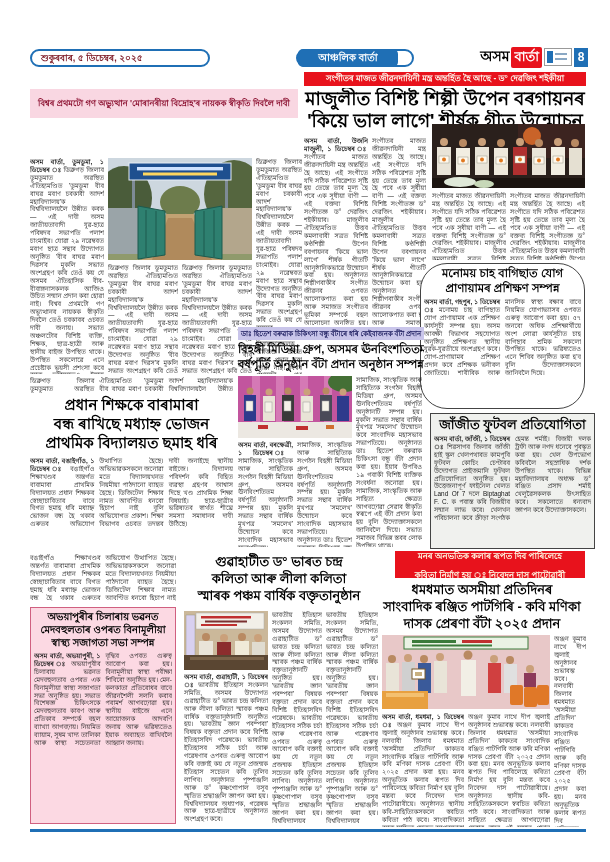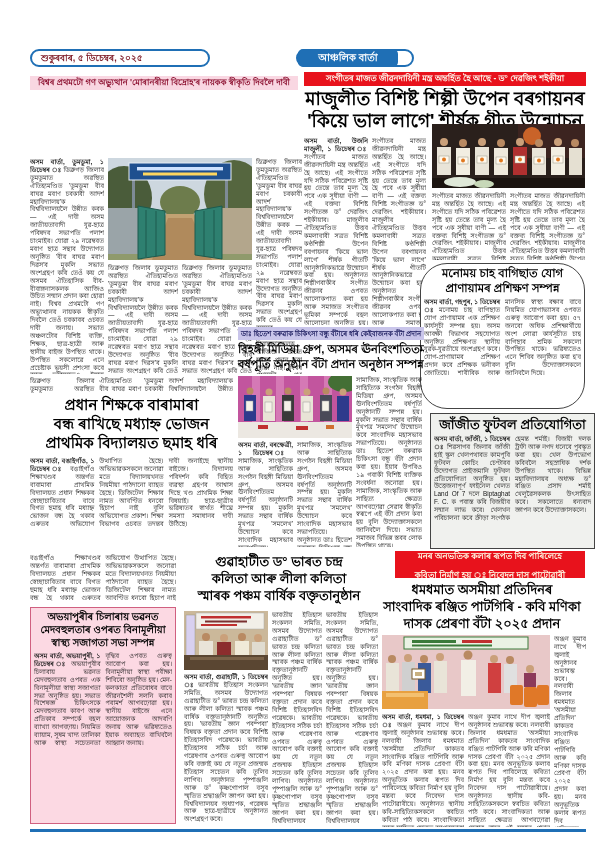--- a/index.html
+++ b/index.html
@@ -54,22 +54,32 @@
 
 <div class="page">
 
   <div class="abs date-pill" style="left:30px;top:49px;width:180px;height:18px;align-items:center;">
     <span>শুকুৰবাৰ, ৫ ডিচেম্বৰ, ২০২৫</span>
   </div>
   <div class="abs section-outline" style="left:296px;top:49px;width:118px;height:18px;"></div>
   <div class="abs section-badge" style="left:298px;top:49px;width:100px;height:18px;">
     <span>আঞ্চলিক বাৰ্তা</span>
   </div>
-
-  <div class="abs kicker pink" style="left:30px;top:76px;width:268px;height:14px;">বিশ্বৰ প্ৰথমটো গণ অভ্যুত্থান 'মোৰানৰীয়া বিদ্ৰোহ'ৰ নায়কক স্বীকৃতি দিবলৈ দাবী</div>
+  <div class="abs masthead" style="left:440px;top:47px;width:148px;height:20px;">
+    <span class="mh-black">অসম</span>
+    <span class="mh-red">বাৰ্তা</span>
+    <span class="mh-logo">
+      <i></i>
+        <s style="top:4px;width:12px;"></s>
+        <s style="top:9px;width:12px;"></s>
+    </span>
+    <span class="pagenum" style="width:14px;height:19px;">8</span>
+  </div>
+
+  <div class="abs kicker pink" style="left:30px;top:89px;width:268px;height:29px;">বিশ্বৰ প্ৰথমটো গণ অভ্যুত্থান 'মোৰানৰীয়া বিদ্ৰোহ'ৰ নায়কক স্বীকৃতি দিবলৈ দাবী</div>
   <div class="abs kicker red" style="left:304px;top:72px;width:282px;height:14px;">সংগীতৰ মাজত জীৱনদায়িনী মন্ত্ৰ অন্তৰ্হিত হৈ আছে - ড° দেৱজিৎ শইকীয়া</div>
 
   <div class="abs bcol" style="left:30px;top:158px;width:74px;height:216px;">
     <b class="dl">অসম বাৰ্তা, ডুমডুমা, ১ ডিচেম্বৰ ঃ</b>
     <span>ডিব্ৰুগড় জিলাৰ ডুমডুমাত অৱস্থিত ঐতিহ্যমণ্ডিত 'ডুমডুমা বীৰ ৰাঘৱ মৰাণ চৰকাৰী আদৰ্শ মহাবিদ্যালয়'ক বিশ্ববিদ্যালয়লৈ উন্নীত কৰক — এই দাবী অসম জাতীয়তাবাদী যুৱ-ছাত্ৰ পৰিষদৰ সভাপতি পলাশ চাংমাইৰ। যোৱা ২৯ নৱেম্বৰত মৰাণ ছাত্ৰ সন্থাৰ উদ্যোগত অনুষ্ঠিত 'বীৰ ৰাঘৱ মৰাণ দিৱস'ৰ মুকলি সভাত অংশগ্ৰহণ কৰি তেওঁ কয় যে অসমৰ ঐতিহাসিক বীৰ-বীৰাঙ্গনাসকলক আজিও উচিত সন্মান প্ৰদান কৰা হোৱা নাই। বিশ্বৰ প্ৰথমটো গণ অভ্যুত্থানৰ নায়কক স্বীকৃতি দিবলৈ তেওঁ চৰকাৰৰ ওচৰত দাবী জনায়। সভাত অঞ্চলটোৰ বিশিষ্ট ব্যক্তি, শিক্ষক, ছাত্ৰ-ছাত্ৰী আৰু স্থানীয় ৰাইজ উপস্থিত থাকে। উপস্থিত সকলোৱে এনে প্ৰচেষ্টাক ভূয়সী প্ৰশংসা কৰে আৰু ভৱিষ্যতেও ইয়াক অব্যাহত ৰাখিবলৈ আহ্বান জনায়। শেষত শলাগৰ শৰাই আগবঢ়াই অনুষ্ঠানৰ সামৰণি পেলোৱা হয়।</span>
   </div>
   <div class="abs photo" style="left:108px;top:158px;width:144px;height:102px;">
     <svg width="144" height="102" viewBox="0 0 144 102">
       <rect width="144" height="102" fill="#cdd7df"></rect>
       <rect y="58" width="144" height="44" fill="#8f9a6c"></rect>

